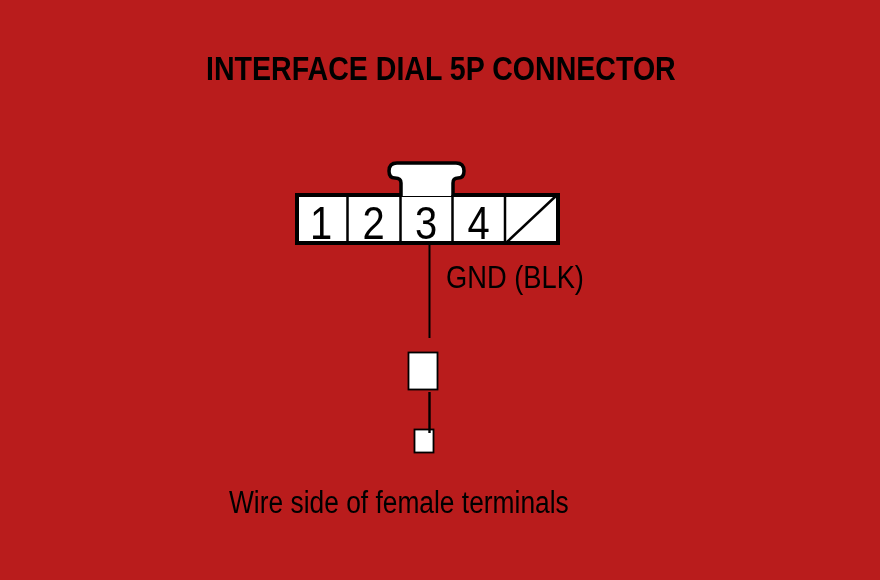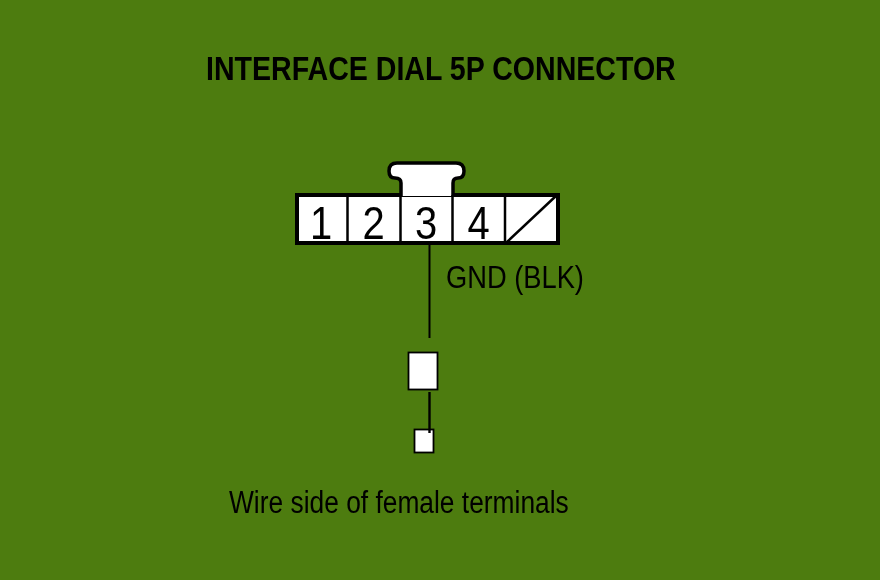--- a/index.html
+++ b/index.html
@@ -5,21 +5,21 @@
   html, body {
     margin: 0;
     padding: 0;
     background: #ffffff;
     font-family: "Liberation Sans", sans-serif;
   }
   .canvas {
     position: relative;
     width: 880px;
     height: 580px;
-    background: #4d7c0f;
+    background: #b91c1c;
     overflow: hidden;
     color: #000000;
   }
   .graphic {
     position: absolute;
     left: 0;
     top: 0;
     z-index: 0;
   }
   .txt {

